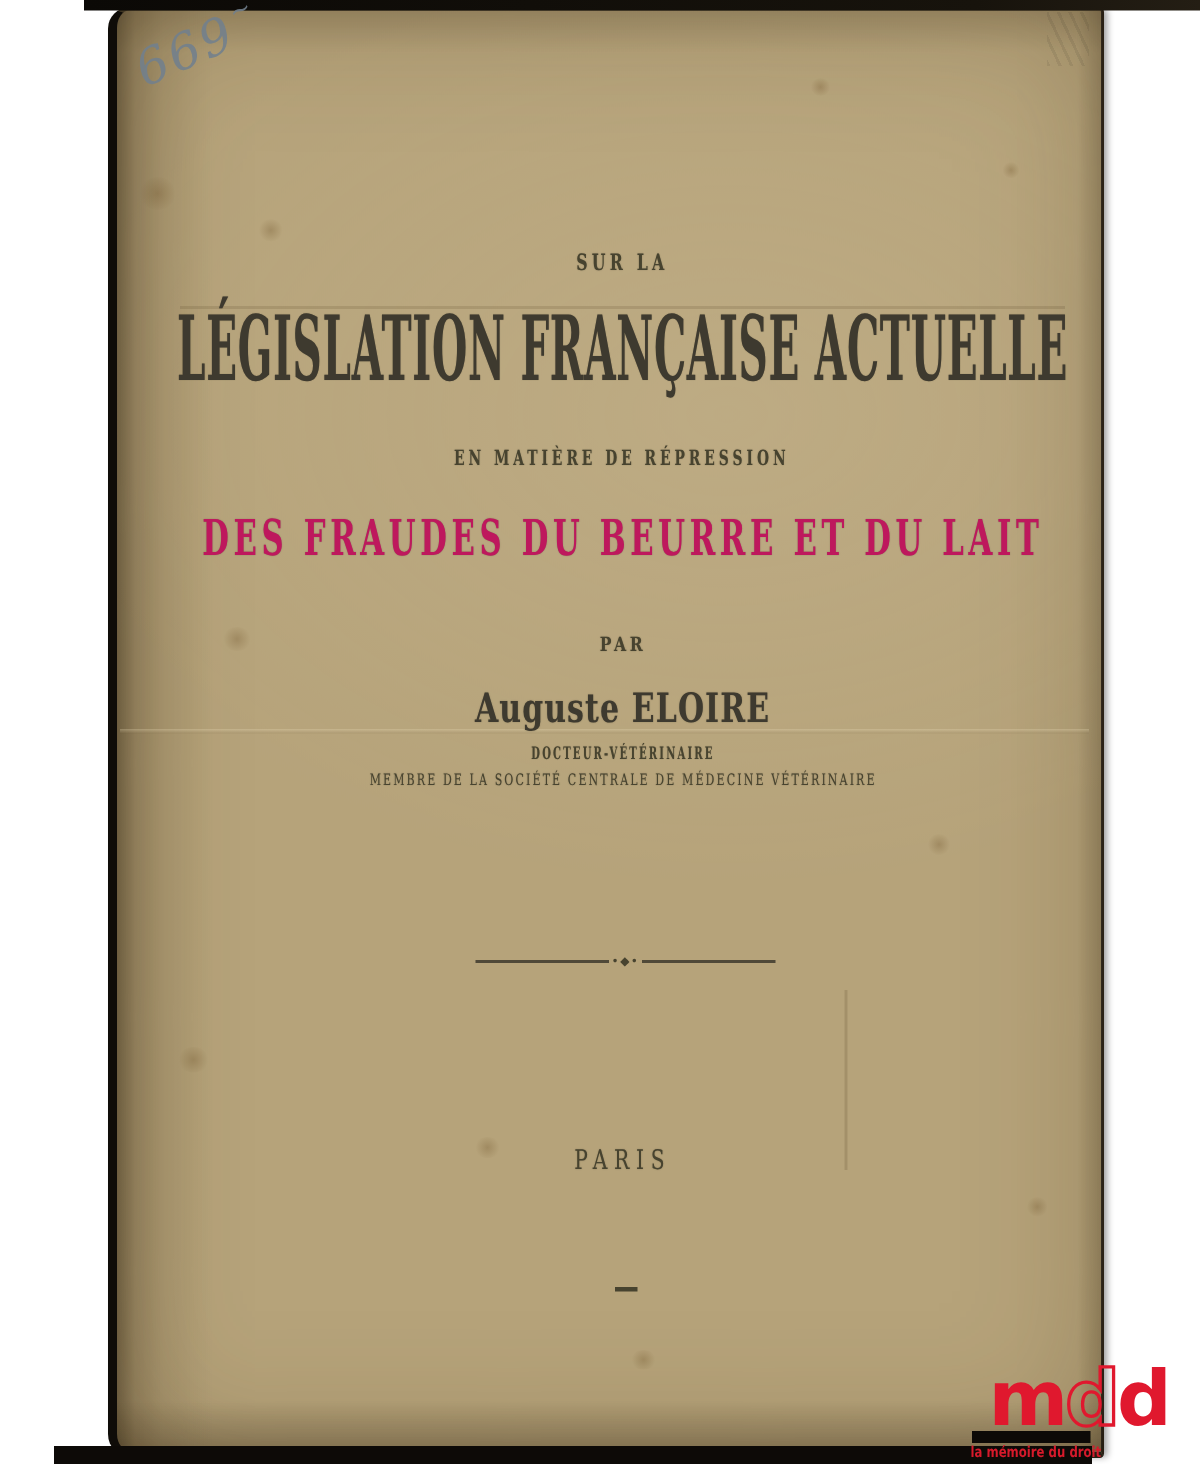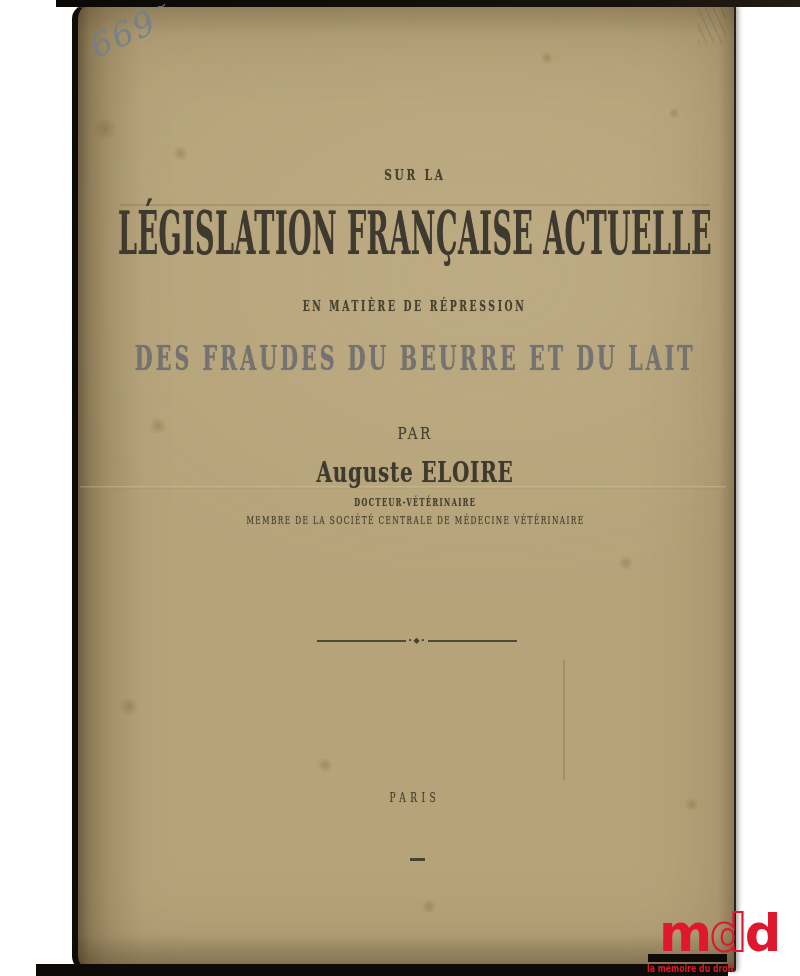--- a/index.html
+++ b/index.html
@@ -58,37 +58,37 @@
   .line > span{display:inline-block;transform-origin:center;}
 
   .t1{top:82px;font-size:50px;font-weight:bold;letter-spacing:10px;color:#3f3b30;}
   .t1 > span{transform:scaleX(.72);}
   .t2{top:167px;font-size:15px;font-weight:bold;letter-spacing:4px;}
   .t2 > span{transform:scaleX(.70);}
   .t3{top:200px;font-size:60px;font-weight:bold;letter-spacing:1px;color:#3e3a2f;}
   .t3 > span{transform:scaleX(.45);}
   .t4{top:299px;font-size:14px;font-weight:bold;letter-spacing:4px;}
   .t4 > span{transform:scaleX(.66);}
-  .t5{top:341px;font-size:33px;font-weight:bold;letter-spacing:5px;color:#737373;}
+  .t5{top:341px;font-size:33px;font-weight:bold;letter-spacing:5px;color:#be185d;}
   .t5 > span{transform:scaleX(.62);}
-  .par{top:424px;font-size:17px;font-weight:normal;letter-spacing:3px;}
+  .par{top:424px;font-size:13px;font-weight:bold;letter-spacing:3px;}
   .par > span{transform:scaleX(.80);}
   .author{top:458px;font-size:27px;font-weight:bold;letter-spacing:1px;color:#3e3a2f;}
   .author > span{transform:scaleX(.74);}
   .doc{top:496px;font-size:11.5px;font-weight:bold;letter-spacing:2.5px;}
   .doc > span{transform:scaleX(.58);}
   .membre{top:515px;font-size:10.5px;letter-spacing:2px;}
   .membre > span{transform:scaleX(.70);}
 
   .divider{position:absolute;left:317px;top:637px;width:200px;height:8px;z-index:5;
     display:flex;align-items:center;}
   .divider .dl{flex:1;height:1.5px;background:rgba(62,57,45,.85);}
   .divider .orn{font-size:8px;color:#47432f;padding:0 2px;letter-spacing:1px;line-height:1;}
 
-  .paris{top:792px;font-size:12px;letter-spacing:6px;}
+  .paris{top:764px;font-size:18px;letter-spacing:6px;}
   .paris > span{transform:scaleX(.75);}
   .vigot{top:803px;font-size:19.5px;letter-spacing:3.5px;}
   .vigot > span{transform:scaleX(.75);}
   .rue{top:829px;font-size:15px;font-weight:bold;letter-spacing:.5px;}
   .rue > span{transform:scaleX(.84);}
   .dash{position:absolute;left:410px;top:858px;width:15px;height:2.5px;
     background:#47432f;z-index:5;}
   .year{top:862px;font-size:16px;letter-spacing:1px;}
 
   

